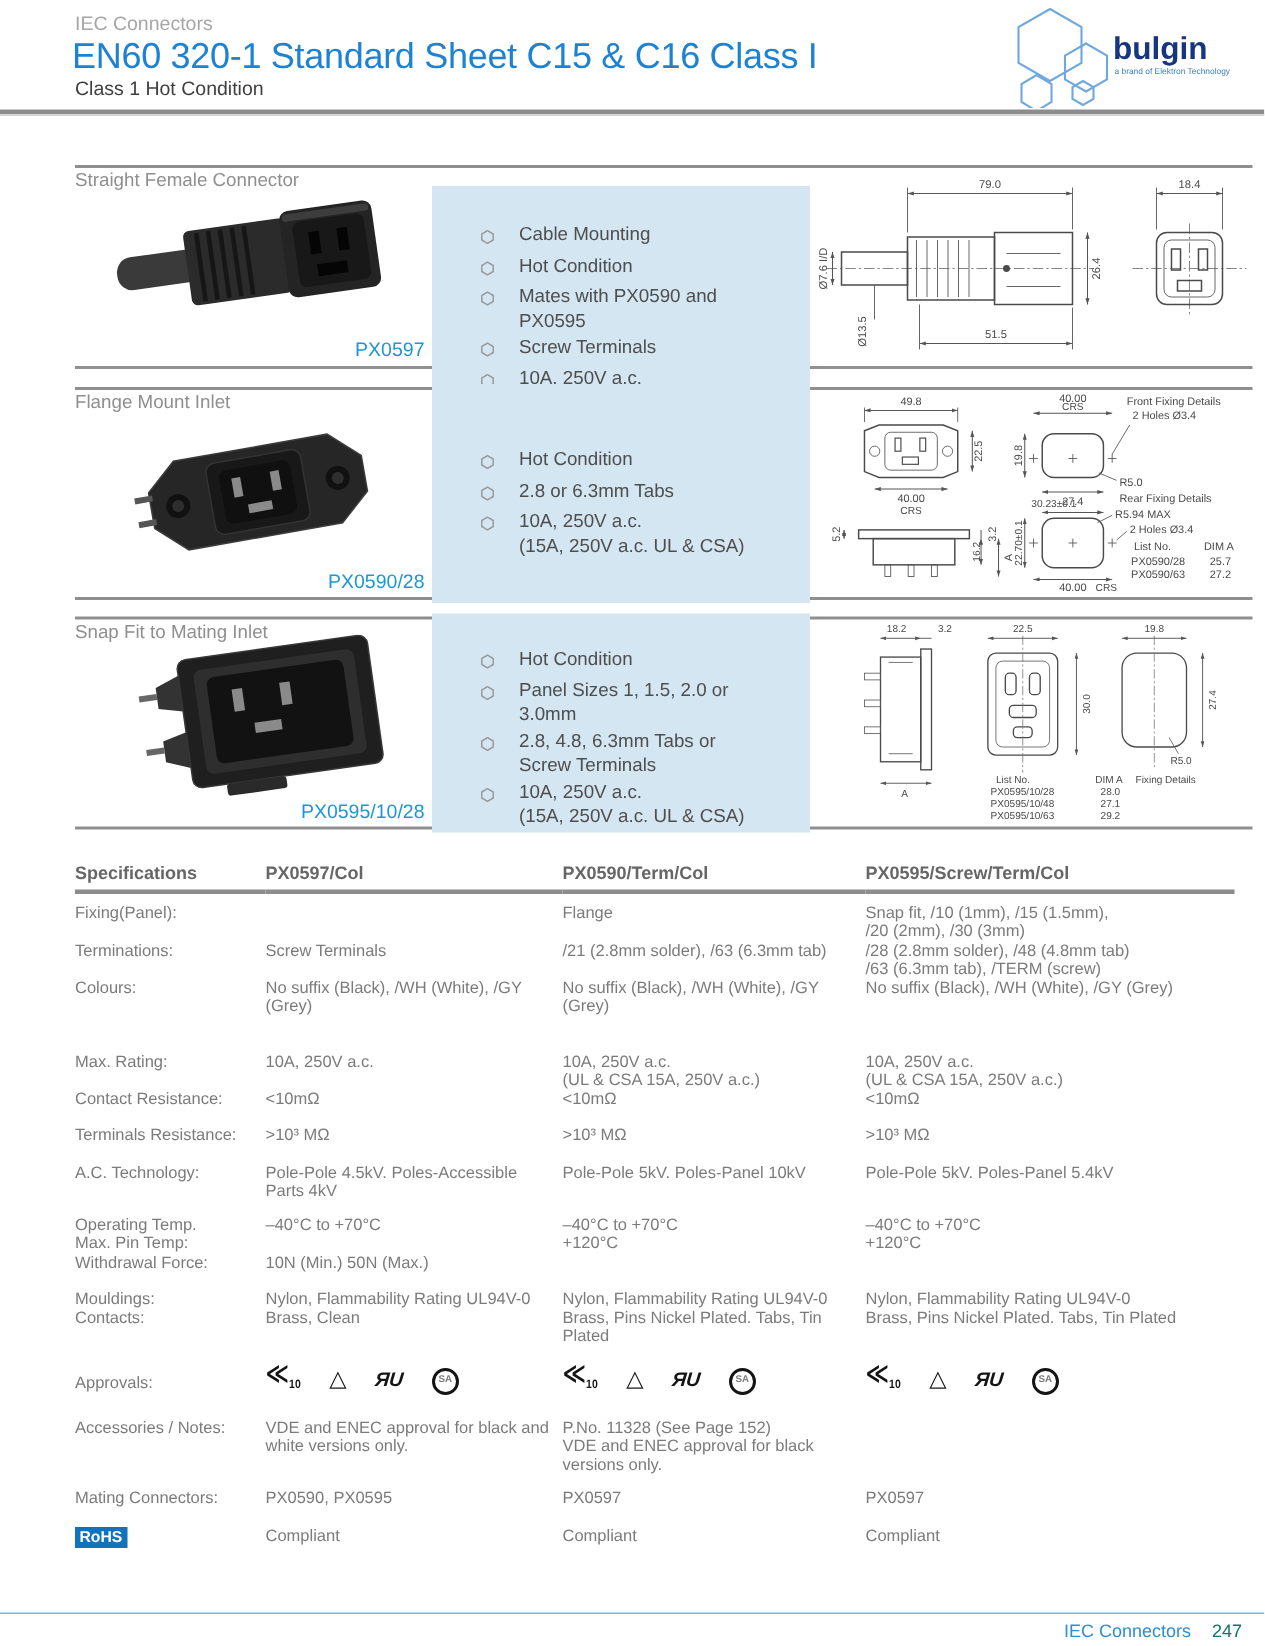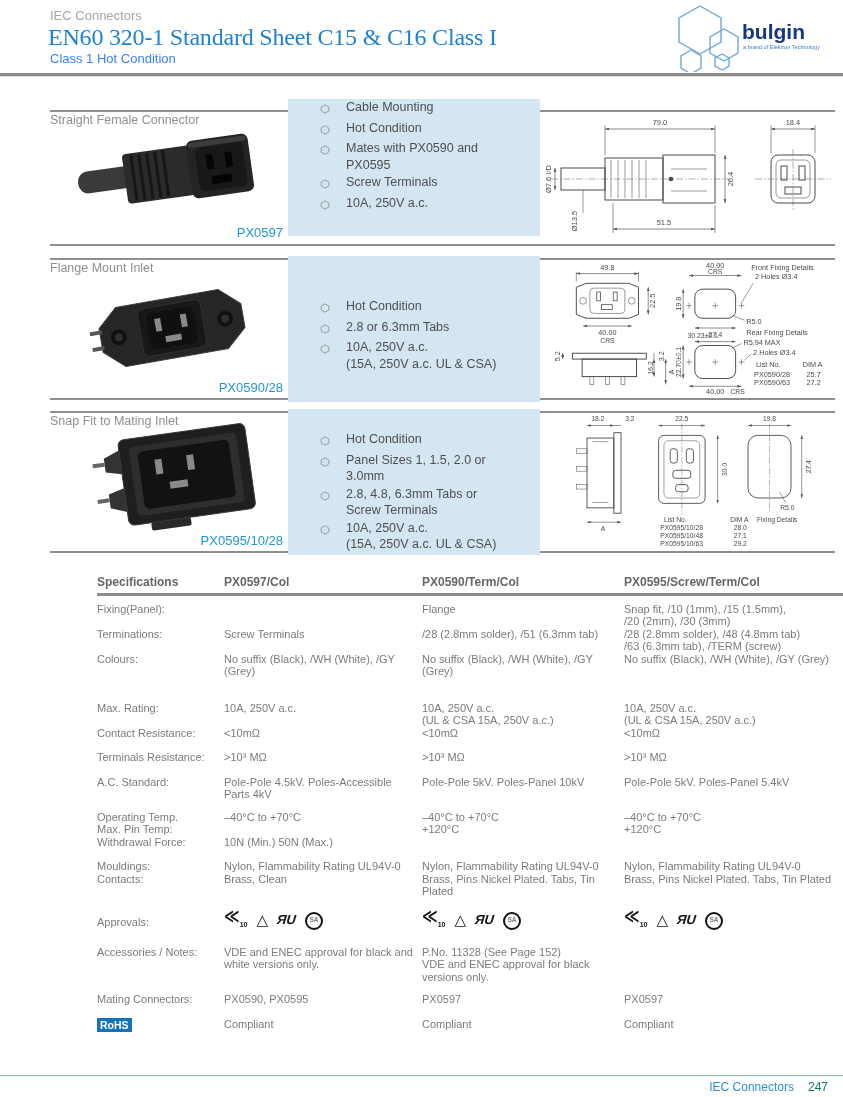--- a/index.html
+++ b/index.html
@@ -1,21 +1,21 @@
 <!DOCTYPE html>
 <html><head>
 <meta charset="utf-8">
 <style>
   html,body{margin:0;padding:0;background:#ffffff;}
   .page{position:relative;width:843px;height:1097px;background:#fff;overflow:hidden;
         font-family:"Liberation Sans","DejaVu Sans",sans-serif;}
   
   .eyebrow{position:absolute;left:50px;top:8px;font-size:13px;color:#a6a6a6;}
-  .doc-title{position:absolute;left:48px;top:24px;font-size:24px;color:#1e82d2;letter-spacing:-0.2px;font-family:Liberation Serif, serif;}
-  .doc-sub{position:absolute;left:50px;top:51px;font-size:13px;color:#3b82f6;text-align:center;}
+  .doc-title{position:absolute;left:48px;top:24px;font-size:24px;color:#1e82d2;letter-spacing:-0.2px;}
+  .doc-sub{position:absolute;left:50px;top:51px;font-size:13px;color:#404040;text-align:center;}
   .hdr-rule{position:absolute;left:0;top:73px;width:843px;height:3px;background:#8d8d8d;border-bottom:1px solid #d9d9d9;}
   .logo{position:absolute;left:664px;top:2px;width:175px;height:70px;}
   
   .rule{position:absolute;left:50px;width:785px;height:2px;background:#8f8f8f;z-index:1;}
   .sec-title{position:absolute;left:50px;font-size:12.5px;color:#8f8f8f;z-index:2;}
   .px-label{position:absolute;left:50px;width:233px;text-align:right;font-size:13px;color:#1e96d4;z-index:2;}
   .bluebox{position:absolute;left:288px;width:252px;background:#d4e6f2;z-index:2;}
   .bluebox ul{list-style:none;margin:0;padding:0 10px 0 32px;}
   .bluebox li{display:flex;align-items:flex-start;margin-bottom:1px;
               font-size:12.5px;line-height:16.5px;color:#4e4e4e;}
@@ -24,24 +24,24 @@
   .photo{position:absolute;z-index:2;}
   .drawing{position:absolute;z-index:2;}
   .out{fill:none;stroke:#4a4a4a;stroke-width:1;}
   .thin{fill:none;stroke:#555;stroke-width:0.6;}
   .dim{stroke:#555;stroke-width:0.7;fill:none;}
   .cl{stroke:#777;stroke-width:0.6;fill:none;stroke-dasharray:7 2 1.5 2;}
   .dt{font-family:"Liberation Sans",sans-serif;font-size:7.5px;fill:#4a4a4a;}
   .dts{font-family:"Liberation Sans",sans-serif;font-size:7px;fill:#4a4a4a;}
   
   .specs{position:absolute;left:50px;top:576px;width:773px;font-size:11px;line-height:12.5px;color:#7b7b7b;}
-  .srow{display:grid;grid-template-columns:127px 198px 202px 246px;margin-left:47px;}
+  .srow{display:grid;grid-template-columns:127px 198px 202px 246px;}
   .shead{font-weight:bold;color:#666;font-size:12px;padding-bottom:4px;border-bottom:3px solid #8c8c8c;}
   .rowlabel,.cell{white-space:pre-line;}
-  .appr-icons{display:flex;gap:9px;align-items:center;height:22px;}
+  .appr-icons{display:flex;gap:19px;align-items:center;height:22px;}
   .ic{color:#141414;font-weight:bold;display:inline-block;}
   .ic-enec{font-size:15px;font-style:italic;transform:scaleY(1.15);}
   .ic-enec sub{font-size:7px;font-style:normal;}
   .ic-vde{font-size:15px;}
   .ic-ul{font-size:13px;font-style:italic;font-weight:900;transform:skewX(-6deg);}
   .ic-csa{width:14px;height:14px;border:2px solid #141414;border-radius:50%;
           font-size:6.5px;font-weight:bold;display:flex;align-items:center;justify-content:center;}
   .rohs{display:inline-block;background:#1273bd;color:#fff;font-size:10.5px;font-weight:bold;
         padding:1px 3px;}
   
@@ -91,21 +91,21 @@
       <rect x="128" y="26" width="48" height="44" rx="5" fill="#181818"></rect>
       <rect x="138" y="34" width="7" height="15" fill="#050505"></rect>
       <rect x="157" y="34" width="7" height="15" fill="#050505"></rect>
       <rect x="141" y="56" width="20" height="8" fill="#050505"></rect>
       <rect x="122" y="20" width="58" height="5" rx="2" fill="#3d3d3d"></rect>
     </g>
   </svg>
 
   <div class="px-label" style="top:225px">PX0597</div>
 
-  <div class="bluebox" style="top:99px;height:137px;box-sizing:border-box">
+  <div class="bluebox" style="top:124px;height:137px;padding-top:24px;box-sizing:border-box">
     <ul>
       <li>
           <span class="hexwrap"><svg width="10" height="10" viewBox="0 0 10 10">
               <polygon points="5,0.8 8.8,3 8.8,7 5,9.2 1.2,7 1.2,3" fill="none" stroke="#9a9a9a" stroke-width="1"></polygon>
             </svg></span>
           <span>Cable Mounting</span>
         </li>
       <li>
           <span class="hexwrap"><svg width="10" height="10" viewBox="0 0 10 10">
               <polygon points="5,0.8 8.8,3 8.8,7 5,9.2 1.2,7 1.2,3" fill="none" stroke="#9a9a9a" stroke-width="1"></polygon>
@@ -427,21 +427,21 @@
     <div class="srow" style="margin-top:7px">
       <div class="rowlabel">Fixing(Panel):</div>
       <div class="cell"></div>
       <div class="cell">Flange</div>
       <div class="cell">Snap fit, /10 (1mm), /15 (1.5mm),
 /20 (2mm), /30 (3mm)</div>
     </div>
     <div class="srow">
       <div class="rowlabel">Terminations:</div>
       <div class="cell">Screw Terminals</div>
-      <div class="cell">/28 (2.8mm solder), /51 (6.3mm tab)</div>
+      <div class="cell">/21 (2.8mm solder), /63 (6.3mm tab)</div>
       <div class="cell">/28 (2.8mm solder), /48 (4.8mm tab)
 /63 (6.3mm tab), /TERM (screw)</div>
     </div>
     <div class="srow">
       <div class="rowlabel">Colours:</div>
       <div class="cell">No suffix (Black), /WH (White), /GY (Grey)</div>
       <div class="cell">No suffix (Black), /WH (White), /GY (Grey)</div>
       <div class="cell">No suffix (Black), /WH (White), /GY (Grey)</div>
     </div>
     <div class="srow" style="margin-top:24px">
@@ -458,21 +458,21 @@
       <div class="cell">&lt;10mΩ</div>
       <div class="cell">&lt;10mΩ</div>
     </div>
     <div class="srow" style="margin-top:12px">
       <div class="rowlabel">Terminals Resistance:</div>
       <div class="cell">&gt;10³ MΩ</div>
       <div class="cell">&gt;10³ MΩ</div>
       <div class="cell">&gt;10³ MΩ</div>
     </div>
     <div class="srow" style="margin-top:12px">
-      <div class="rowlabel">A.C. Standard:</div>
+      <div class="rowlabel">A.C. Technology:</div>
       <div class="cell">Pole-Pole 4.5kV. Poles-Accessible
 Parts 4kV</div>
       <div class="cell">Pole-Pole 5kV. Poles-Panel 10kV</div>
       <div class="cell">Pole-Pole 5kV. Poles-Panel 5.4kV</div>
     </div>
     <div class="srow" style="margin-top:10px">
       <div class="rowlabel">Operating Temp.
 Max. Pin Temp:
 Withdrawal Force:</div>
       <div class="cell">–40°C to +70°C

